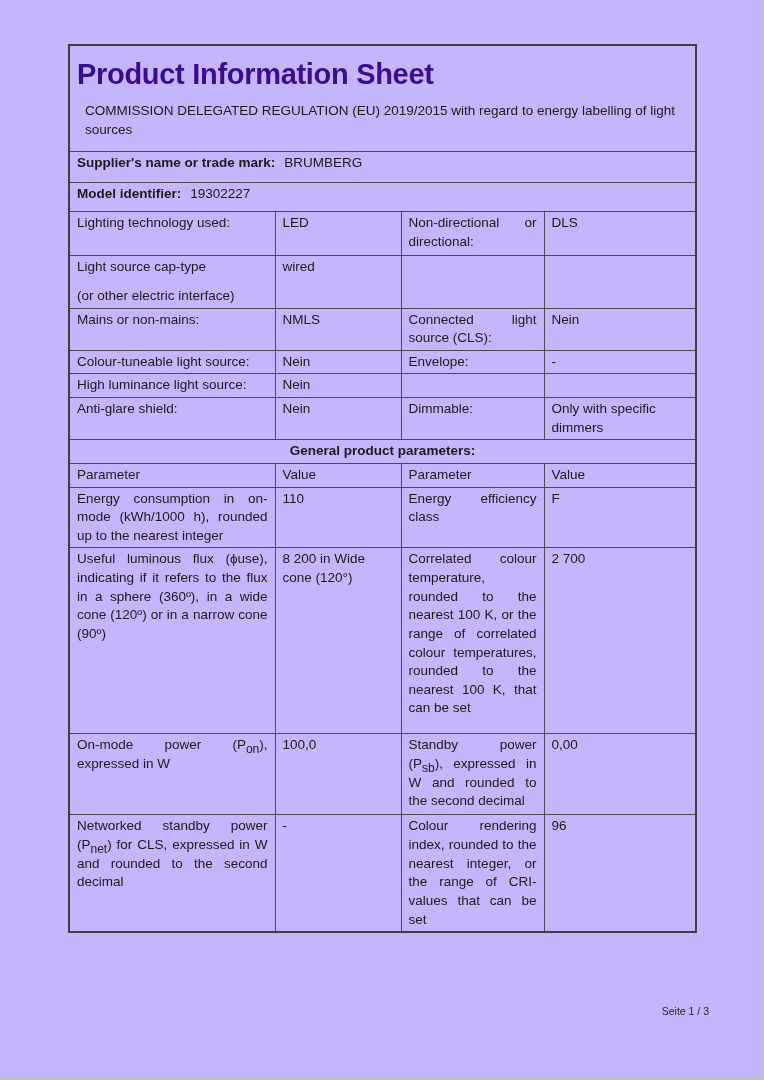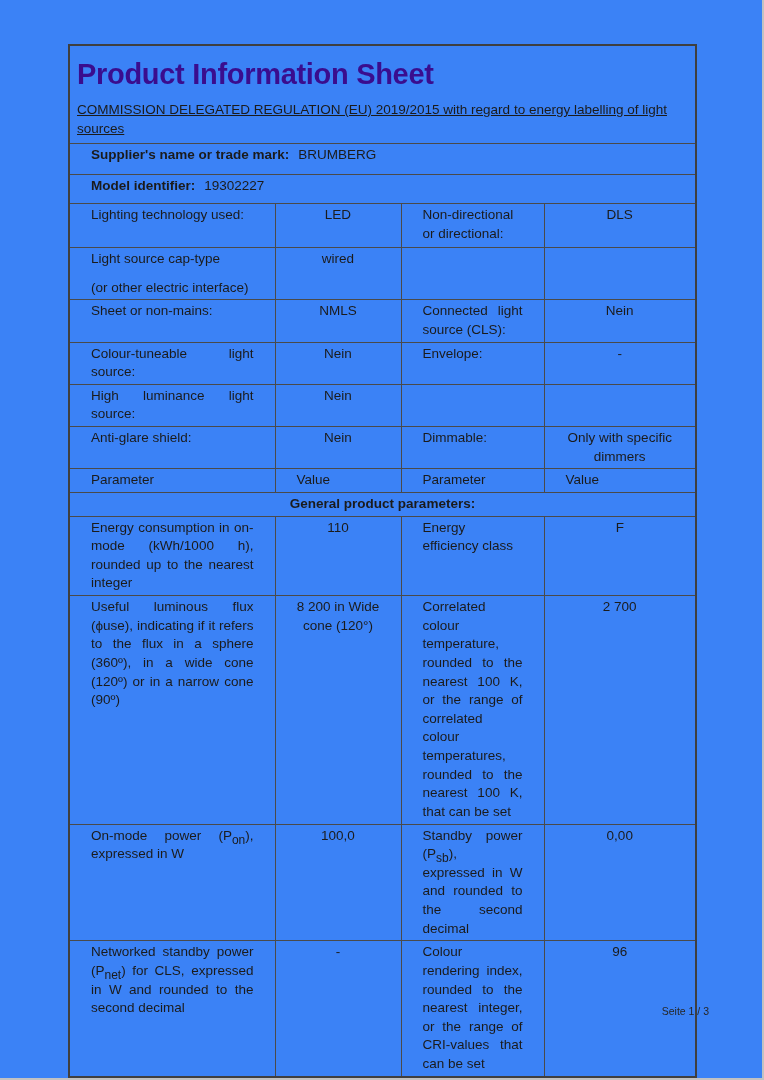--- a/index.html
+++ b/index.html
@@ -9,33 +9,33 @@
     font-family:"Liberation Sans", sans-serif;
     color:#1b1b1b;
     position:relative;
     overflow:hidden;
   }
   .page{
     position:absolute;inset:0;
     box-sizing:border-box;
     border-right:2px solid #c2c2c2;
     border-bottom:2px solid #c2c2c2;
-    background:#3b82f6;
+    background:#c4b5fd;
   }
   table.sheet{
     position:absolute;left:68px;top:44px;
     width:627px;
     border-collapse:collapse;
     table-layout:fixed;
     border:2px solid #3f3f3f;
   }
   td{
     border:1px solid #4a4a4a;
     vertical-align:top;
-    padding:2px 21px;
+    padding:2px 7px;
     font-size:13.5px;
     line-height:1.38;
     word-wrap:break-word;
   }
   
   .rt  td{height:85px;}
   .r30 td{height:26px;}
   .r49 td{height:45px;}
   .r28 td{height:24px;}
   .r26 td{height:22px;}
@@ -49,28 +49,28 @@
   .r113 td{height:109px;}
 
   .c-title{padding:8px 8px 4px 7px;}
   h1.title{
     margin:0 0 7px 0;
     font-size:29px;
     font-weight:bold;
     color:#3a0d8e;
     letter-spacing:-0.3px;
   }
-  .subtitle{margin:0;font-size:13.5px;text-decoration:underline;}
+  .subtitle{margin:8px;font-size:13.5px;}
 
   .lbl{font-weight:bold;}
   .val{margin-left:9px;}
 
   .p{text-align:justify;margin-top:44px;}
   .p .gap{margin-top:10px;}
-  .v{text-align:center;}
+  .v{text-align:left;}
   .v .narrow{display:inline-block;max-width:108px;}
 
   .sec{
     text-align:center;
     font-weight:bold;
   }
   .hdr{font-weight:normal;}
 
   sub{font-size:12px;line-height:0;}
 
@@ -127,21 +127,21 @@
       <td class="p">
         <div>Light source cap-type</div>
         <div class="gap">(or other electric interface)</div>
       </td>
       <td class="v">wired</td>
       <td class="p"></td>
       <td class="v"></td>
     </tr>
 
     <tr class="r41">
-      <td class="p">Sheet or non-mains:</td>
+      <td class="p">Mains or non-mains:</td>
       <td class="v">NMLS</td>
       <td class="p">Connected light source (CLS):</td>
       <td class="v">Nein</td>
     </tr>
 
     <tr class="r22">
       <td class="p">Colour-tuneable light source:</td>
       <td class="v">Nein</td>
       <td class="p">Envelope:</td>
       <td class="v">-</td>
@@ -154,30 +154,30 @@
       <td class="v"></td>
     </tr>
 
     <tr class="r41">
       <td class="p">Anti-glare shield:</td>
       <td class="v">Nein</td>
       <td class="p">Dimmable:</td>
       <td class="v"><span class="narrow">Only with specific dimmers</span></td>
     </tr>
 
+
+    <tr class="r22">
+      <td colspan="4" class="sec">General product parameters:</td>
+    </tr>
 
     <tr class="r22">
       <td class="hdr">Parameter</td>
       <td class="hdr">Value</td>
       <td class="hdr">Parameter</td>
       <td class="hdr">Value</td>
-    </tr>
-
-    <tr class="r22">
-      <td colspan="4" class="sec">General product parameters:</td>
     </tr>
 
     <tr class="r59">
       <td class="p">Energy consumption in on-mode (kWh/1000 h), rounded up to the nearest integer</td>
       <td class="v">110</td>
       <td class="p">Energy efficiency class</td>
       <td class="v">F</td>
     </tr>
 
     <tr class="r185">

